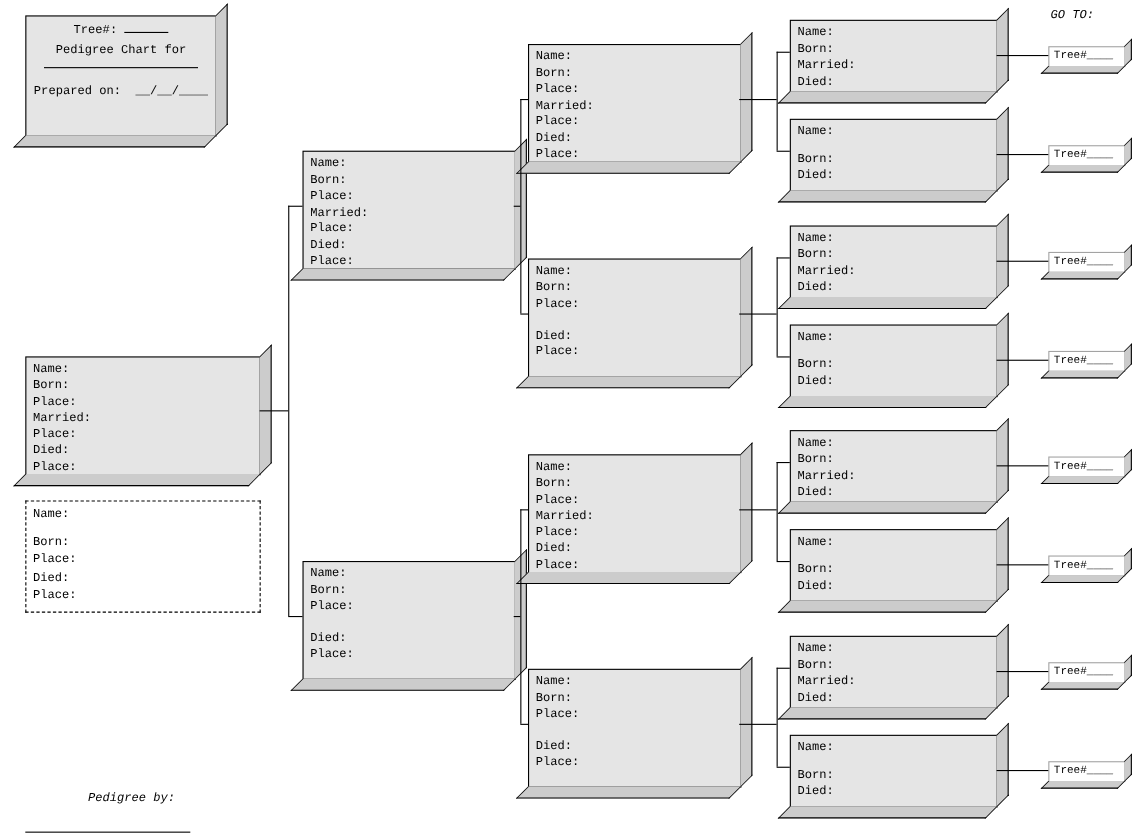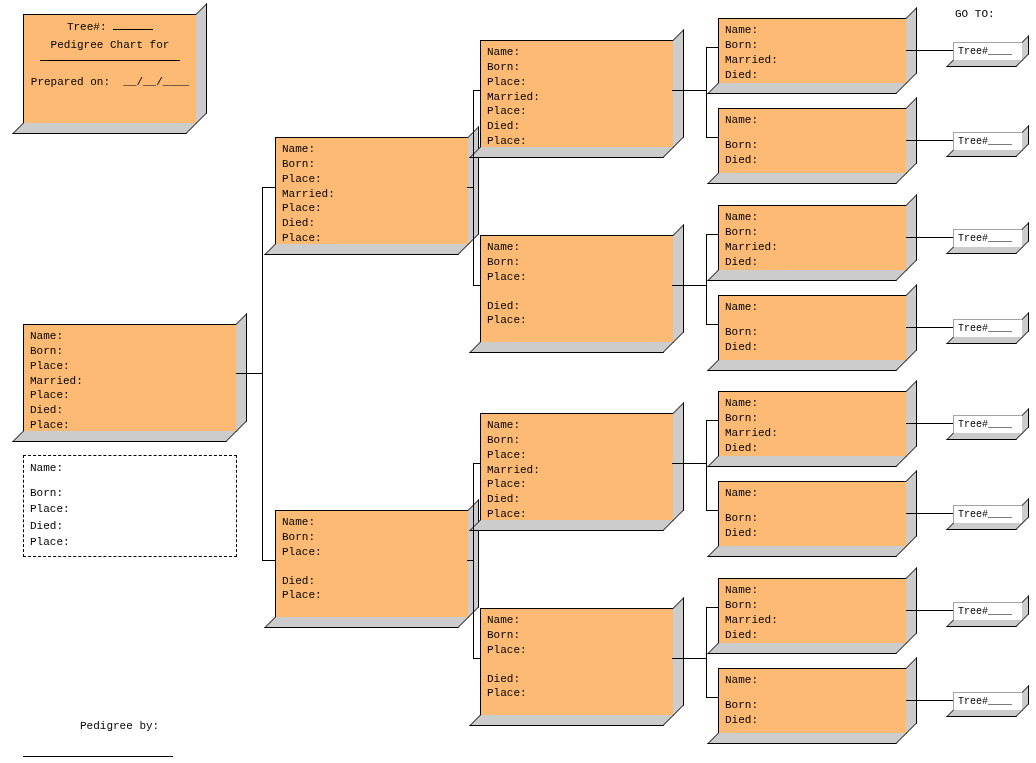--- a/index.html
+++ b/index.html
@@ -1,21 +1,21 @@
 <!DOCTYPE html>
 <html><head>
 <meta charset="utf-8">
 <style>
 body{
   margin:0;padding:0;width:1036px;height:763px;
   background:#fff;font-family:"Courier New",monospace;
   font-size:11px;color:#000;position:relative;overflow:hidden;
 }
 .box3d{
-  position:absolute;background:#fdba74;border:1px solid #000;
+  position:absolute;background:#e5e5e5;border:1px solid #000;
   padding:4px 6px;line-height:1.35;
 }
 .box3d::before{ 
   content:"";position:absolute;top:-1px;right:-11px;width:10px;height:100%;
   border:1px solid #000;border-left:none;background:#ccc;
   transform:skewY(-45deg);transform-origin:top left;
 }
 .box3d::after{ 
   content:"";position:absolute;left:-1px;bottom:-11px;height:10px;width:100%;
   border:1px solid #000;border-top:none;background:#ccc;
@@ -34,21 +34,21 @@
   border:1px solid #000;border-left:none;background:#ccc;
   transform:skewY(-45deg);transform-origin:top left;
 }
 .tiny3d::after{
   content:"";position:absolute;left:-1px;bottom:-7px;height:6px;width:100%;
   border:1px solid #000;border-top:none;background:#ccc;
   transform:skewX(-45deg);transform-origin:top left;
 }
 .hline{position:absolute;height:1px;background:#000;}
 .vline{position:absolute;width:1px;background:#000;}
-.lbl{position:absolute;font-size:11px;}
+.lbl{position:absolute;font-size:11px;font-style:italic;}
 .center{text-align:center;}
 .uline{display:inline-block;border-bottom:1px solid #000;min-width:40px;height:10px;}
 .nameline{display:block;border-bottom:1px solid #000;margin:6px 10px;height:1px;}
 </style>
 </head>
 <body>
 
 <div class="box3d center" style="left:23px;top:14px;width:160px;height:100px;">
   <div><span>Tree#:</span> <span class="uline"></span></div>
   <div style="margin-top:3px;">Pedigree Chart for</div>

